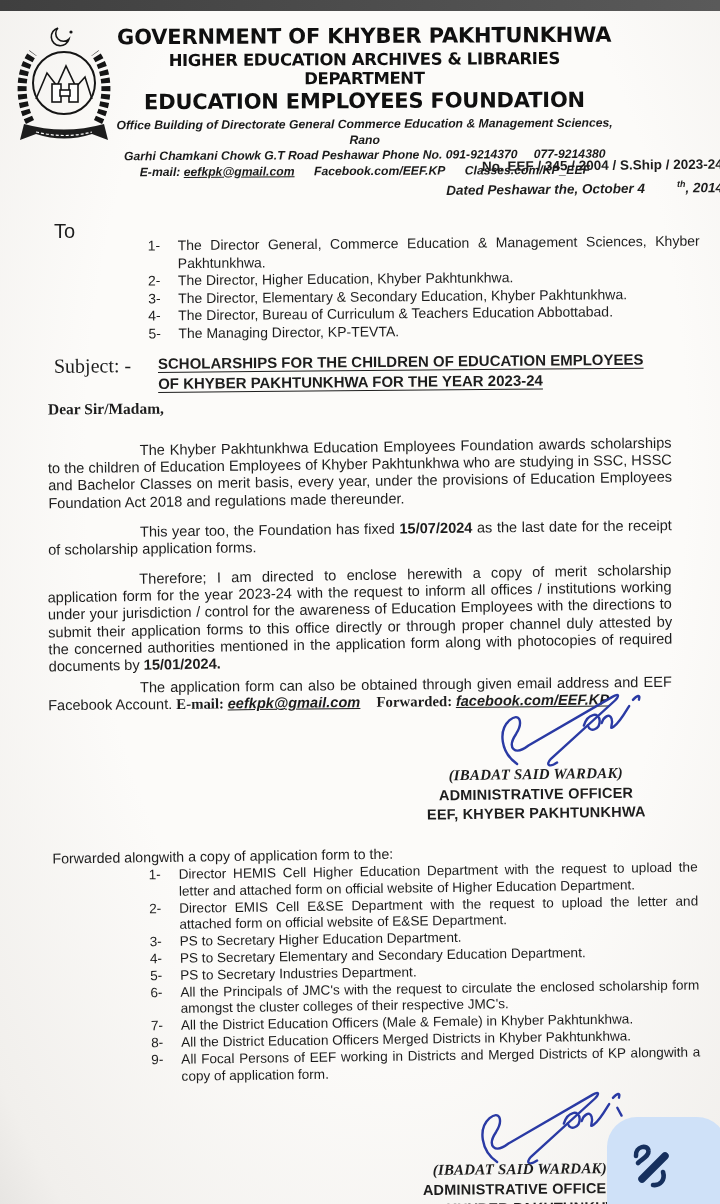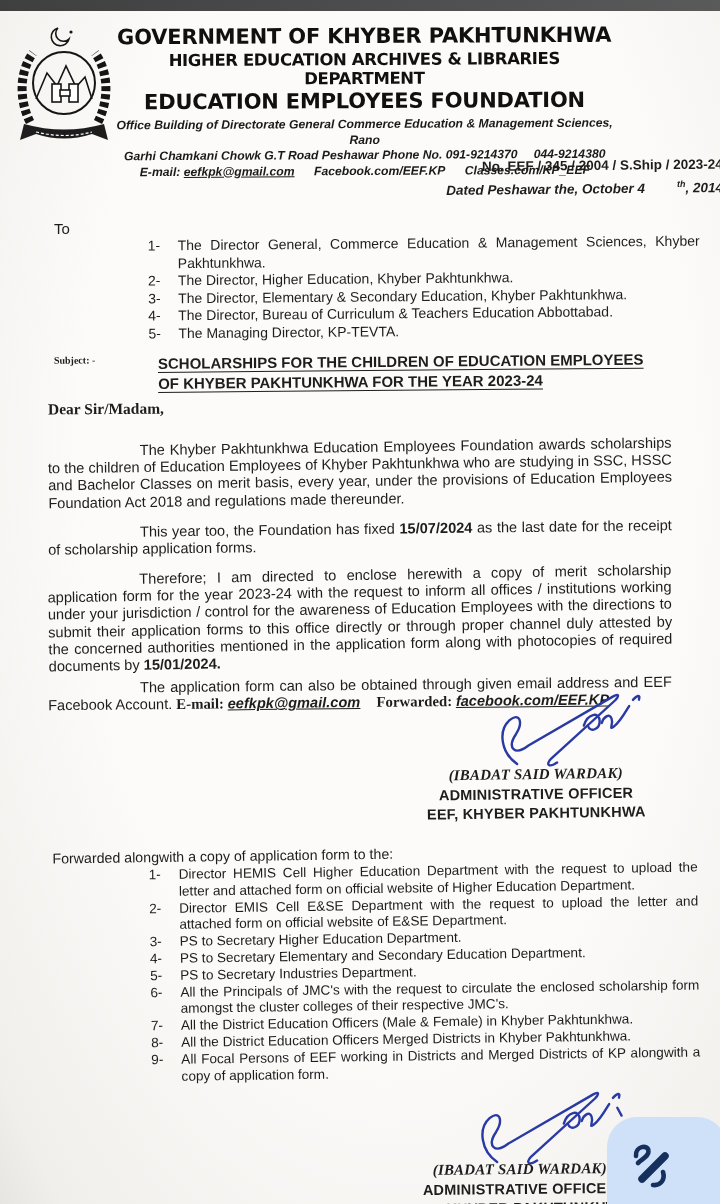--- a/index.html
+++ b/index.html
@@ -19,28 +19,28 @@
   .addr .gap{display:inline-block;width:16px;}
   .logo{position:absolute;}
   .logo-left{left:14px;top:20px;}
   .logo-right{left:610px;top:22px;}
   
   .refblock{position:absolute;right:20px;top:158px;text-align:right;transform:rotate(-0.6deg);}
   .refno{font-weight:bold;font-size:13.5px;}
   .refdate{font-weight:bold;font-style:italic;font-size:13.5px;margin-top:7px;}
   sup{font-size:9px;margin-left:32px;}
   
-  .to-label{position:absolute;left:54px;top:220px;font-size:15px;}
+  .to-label{position:absolute;left:54px;top:220px;font-size:20px;}
   .recipients{position:absolute;left:148px;top:235px;width:552px;transform:rotate(-0.5deg);}
   .rcp{display:flex;font-size:14px;line-height:17.5px;}
   .rcp .n{width:30px;flex:0 0 30px;}
   .rcp .t{flex:1;text-align:justify;}
   
   .subject{position:absolute;left:54px;top:352px;width:645px;display:flex;transform:rotate(-0.5deg);}
-  .subject .lbl{font-family:"Liberation Serif", serif;font-weight:bold;font-size:10px;width:104px;flex:0 0 104px;}
+  .subject .lbl{font-family:"Liberation Serif", serif;font-weight:normal;font-size:20px;width:104px;flex:0 0 104px;}
   .subject .txt{font-weight:bold;font-size:15px;line-height:19.5px;width:505px;text-decoration:underline;text-underline-offset:3px;}
   
   .salutation{position:absolute;left:48px;top:400px;font-family:"Liberation Serif", serif;font-weight:bold;font-size:15.5px;transform:rotate(-0.4deg);}
   .para{position:absolute;left:48px;width:624px;font-size:14.6px;line-height:17.2px;text-align:justify;text-indent:92px;}
   .p1{top:424px;transform:rotate(-0.8deg);}
   .p2{top:506px;transform:rotate(-0.7deg);}
   .p3{top:552px;transform:rotate(-1deg);}
   .p4{top:662px;transform:rotate(-0.6deg);}
   .para b{font-weight:bold;}
   .link{font-weight:bold;font-style:italic;text-decoration:underline;}
@@ -87,21 +87,21 @@
       <path d="M22 112 Q50 119 78 112" stroke="#fff" stroke-width="1.2" stroke-dasharray="3 2" fill="none"></path>
     </svg>
   </div>
 
   <div class="hdr-center">
     <div class="h1">GOVERNMENT OF KHYBER PAKHTUNKHWA</div>
     <div class="h2">HIGHER EDUCATION ARCHIVES &amp; LIBRARIES DEPARTMENT</div>
     <div class="h3">EDUCATION EMPLOYEES FOUNDATION</div>
     <div class="addr">
       <span>Office Building of Directorate General Commerce Education &amp; Management Sciences, Rano</span><br>
-      <span>Garhi Chamkani Chowk G.T Road Peshawar Phone No. 091-9214370</span><span class="gap"></span><span>044-9214380</span><br>
+      <span>Garhi Chamkani Chowk G.T Road Peshawar Phone No. 091-9214370</span><span class="gap"></span><span>077-9214380</span><br>
       <span>E-mail:</span>
       <span class="u">eefkpk@gmail.com</span><span class="gap"></span>
       <span>Facebook.com/EEF.KP</span><span class="gap"></span>
       <span>Classes.com/KP_EEF</span>
     </div>
   </div>
 
 
   <div class="refblock">
     <div class="refno">No. EEF / 345 / 2004 / S.Ship / 2023-24</div>

